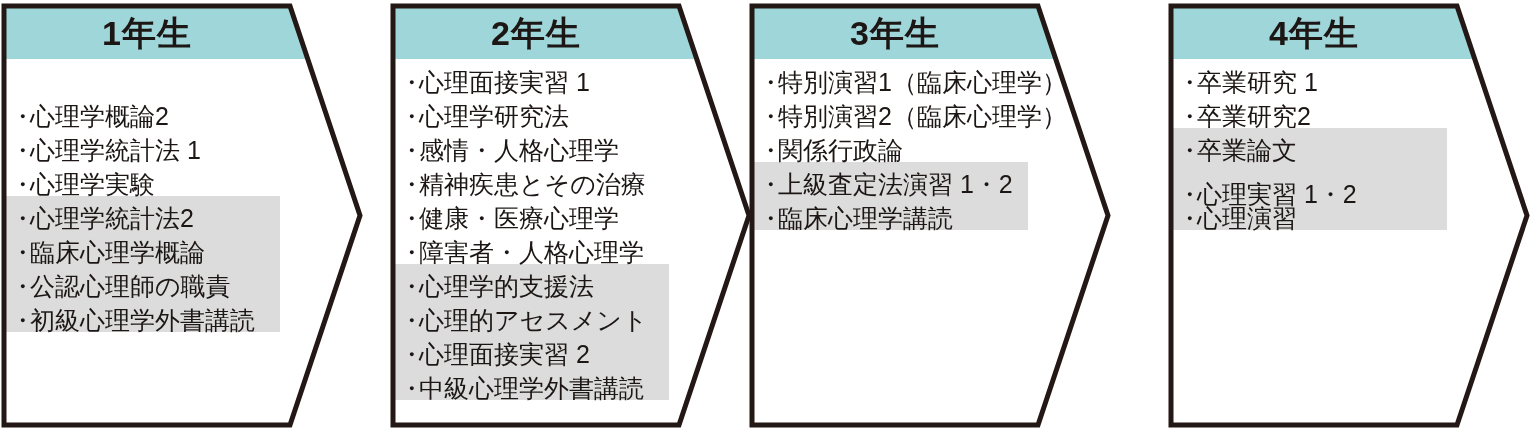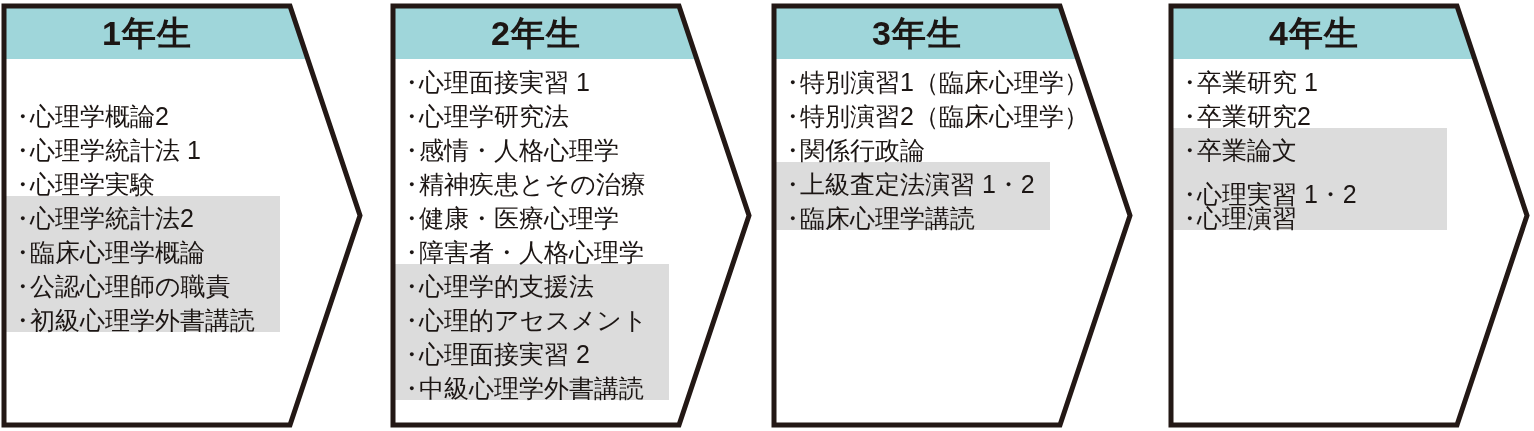--- a/index.html
+++ b/index.html
@@ -109,21 +109,21 @@
         <div class="course-item" style="top: 73px;"><span class="bullet">・</span><span class="label">感情・人格心理学</span></div>
         <div class="course-item" style="top: 107px;"><span class="bullet">・</span><span class="label">精神疾患とその治療</span></div>
         <div class="course-item" style="top: 141px;"><span class="bullet">・</span><span class="label">健康・医療心理学</span></div>
         <div class="course-item" style="top: 175px;"><span class="bullet">・</span><span class="label">障害者・人格心理学</span></div>
         <div class="course-item" style="top: 209px;"><span class="bullet">・</span><span class="label">心理学的支援法</span></div>
         <div class="course-item" style="top: 243px;"><span class="bullet">・</span><span class="label">心理的アセスメント</span></div>
         <div class="course-item" style="top: 277px;"><span class="bullet">・</span><span class="label">心理面接実習 2</span></div>
         <div class="course-item" style="top: 311px;"><span class="bullet">・</span><span class="label">中級心理学外書講読</span></div>
       </div>
     </div>
-    <div class="stage" style="left: 770px;">
+    <div class="stage" style="left: 748px;">
       <svg class="stage-svg" viewBox="0 0 390 431">
         <polygon points="4,6 290,6 360,215.5 290,425 4,425" fill="#ffffff"></polygon>
         <polygon points="4,6 290,6 307.708830548926,59 4,59" fill="#9fd6da"></polygon>
         <rect x="4" y="162" width="276" height="68" fill="#dcdcdc"></rect>
         <polygon points="4,6 290,6 360,215.5 290,425 4,425" fill="none" stroke="#231815" stroke-width="5" stroke-linejoin="miter"></polygon>
       </svg>
       <div class="stage-title">3年生</div>
       <div class="course-list">
         <div class="course-item" style="top: 5px;"><span class="bullet">・</span><span class="label">特別演習1（臨床心理学）</span></div>
         <div class="course-item" style="top: 39px;"><span class="bullet">・</span><span class="label">特別演習2（臨床心理学）</span></div>

